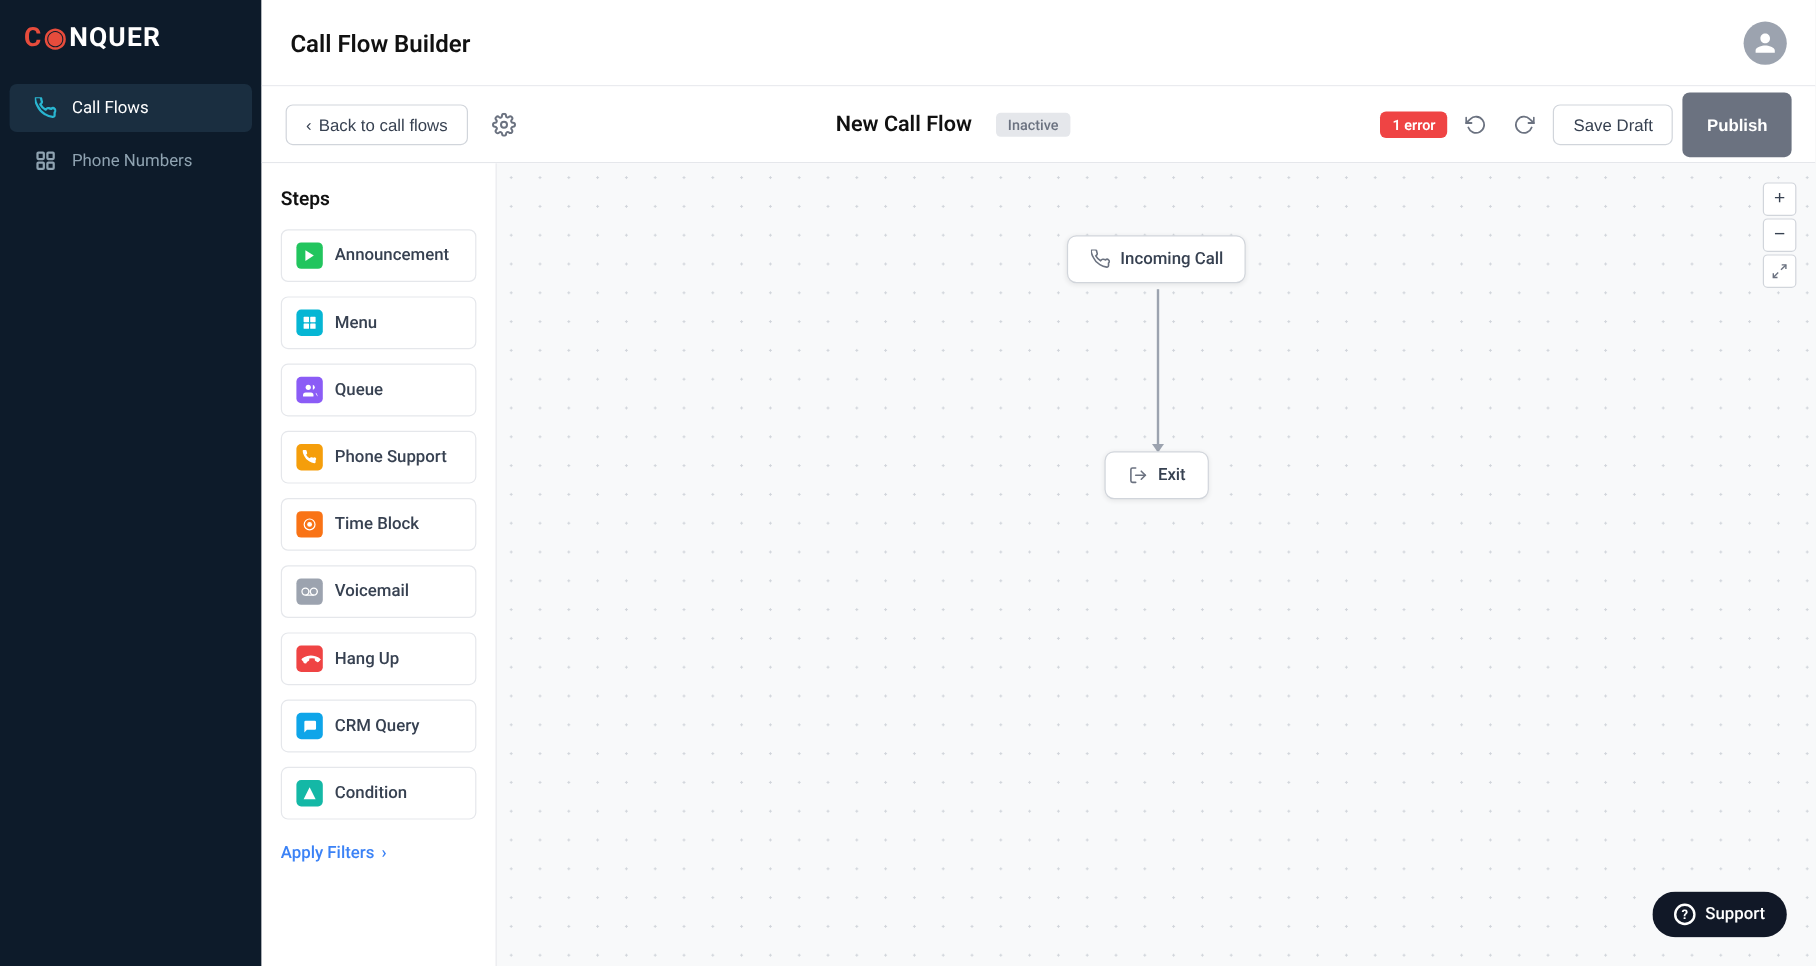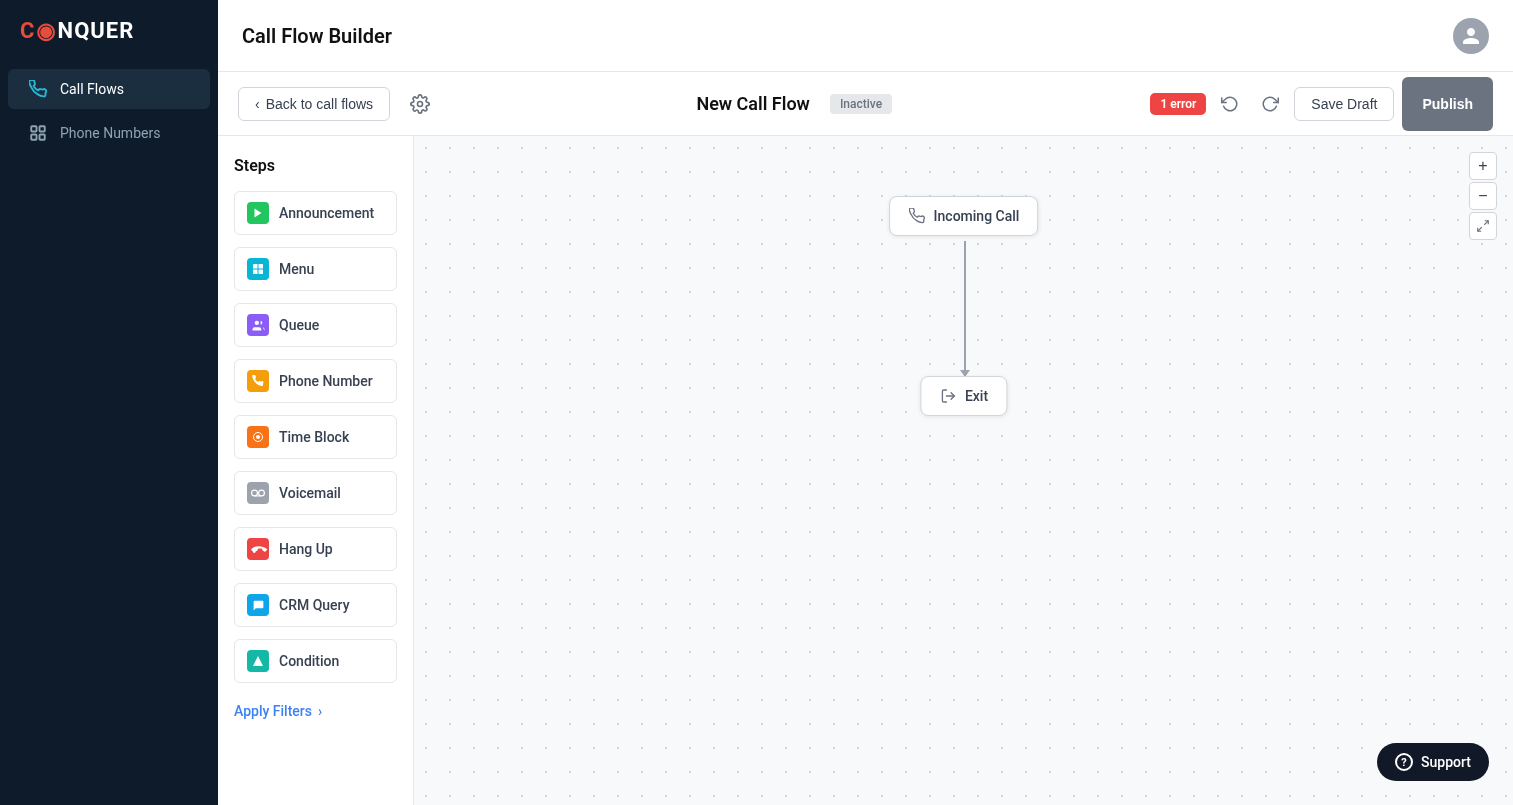--- a/index.html
+++ b/index.html
@@ -503,21 +503,21 @@
         </span>
         <span>Queue</span>
       </div>
 
       <div class="step-item">
         <span class="step-icon orange">
           <svg width="12" height="12" viewBox="0 0 24 24" fill="white">
               <path d="M22 16.92v3a2 2 0 01-2.18 2 19.79 19.79 0 01-8.63-3.07A19.5 19.5 0 013.07 9.81 19.79 19.79 0 01.13 1.22 2 2 0 012.11 0h3a2 2 0 012 1.72c.127.96.361 1.903.7 2.81a2 2 0 01-.45 2.11L6.09 7.91a16 16 0 006 6l1.27-1.27a2 2 0 012.11-.45c.907.339 1.85.573 2.81.7A2 2 0 0122 16.92z"></path>
             </svg>
         </span>
-        <span>Phone Number</span>
+        <span>Phone Support</span>
       </div>
 
       <div class="step-item">
         <span class="step-icon orange-dark">
           <svg width="12" height="12" viewBox="0 0 24 24" fill="white">
               <circle cx="12" cy="12" r="9" stroke="white" stroke-width="2" fill="none"></circle>
               <circle cx="12" cy="12" r="4" fill="white"></circle>
             </svg>
         </span>
         <span>Time Block</span>

